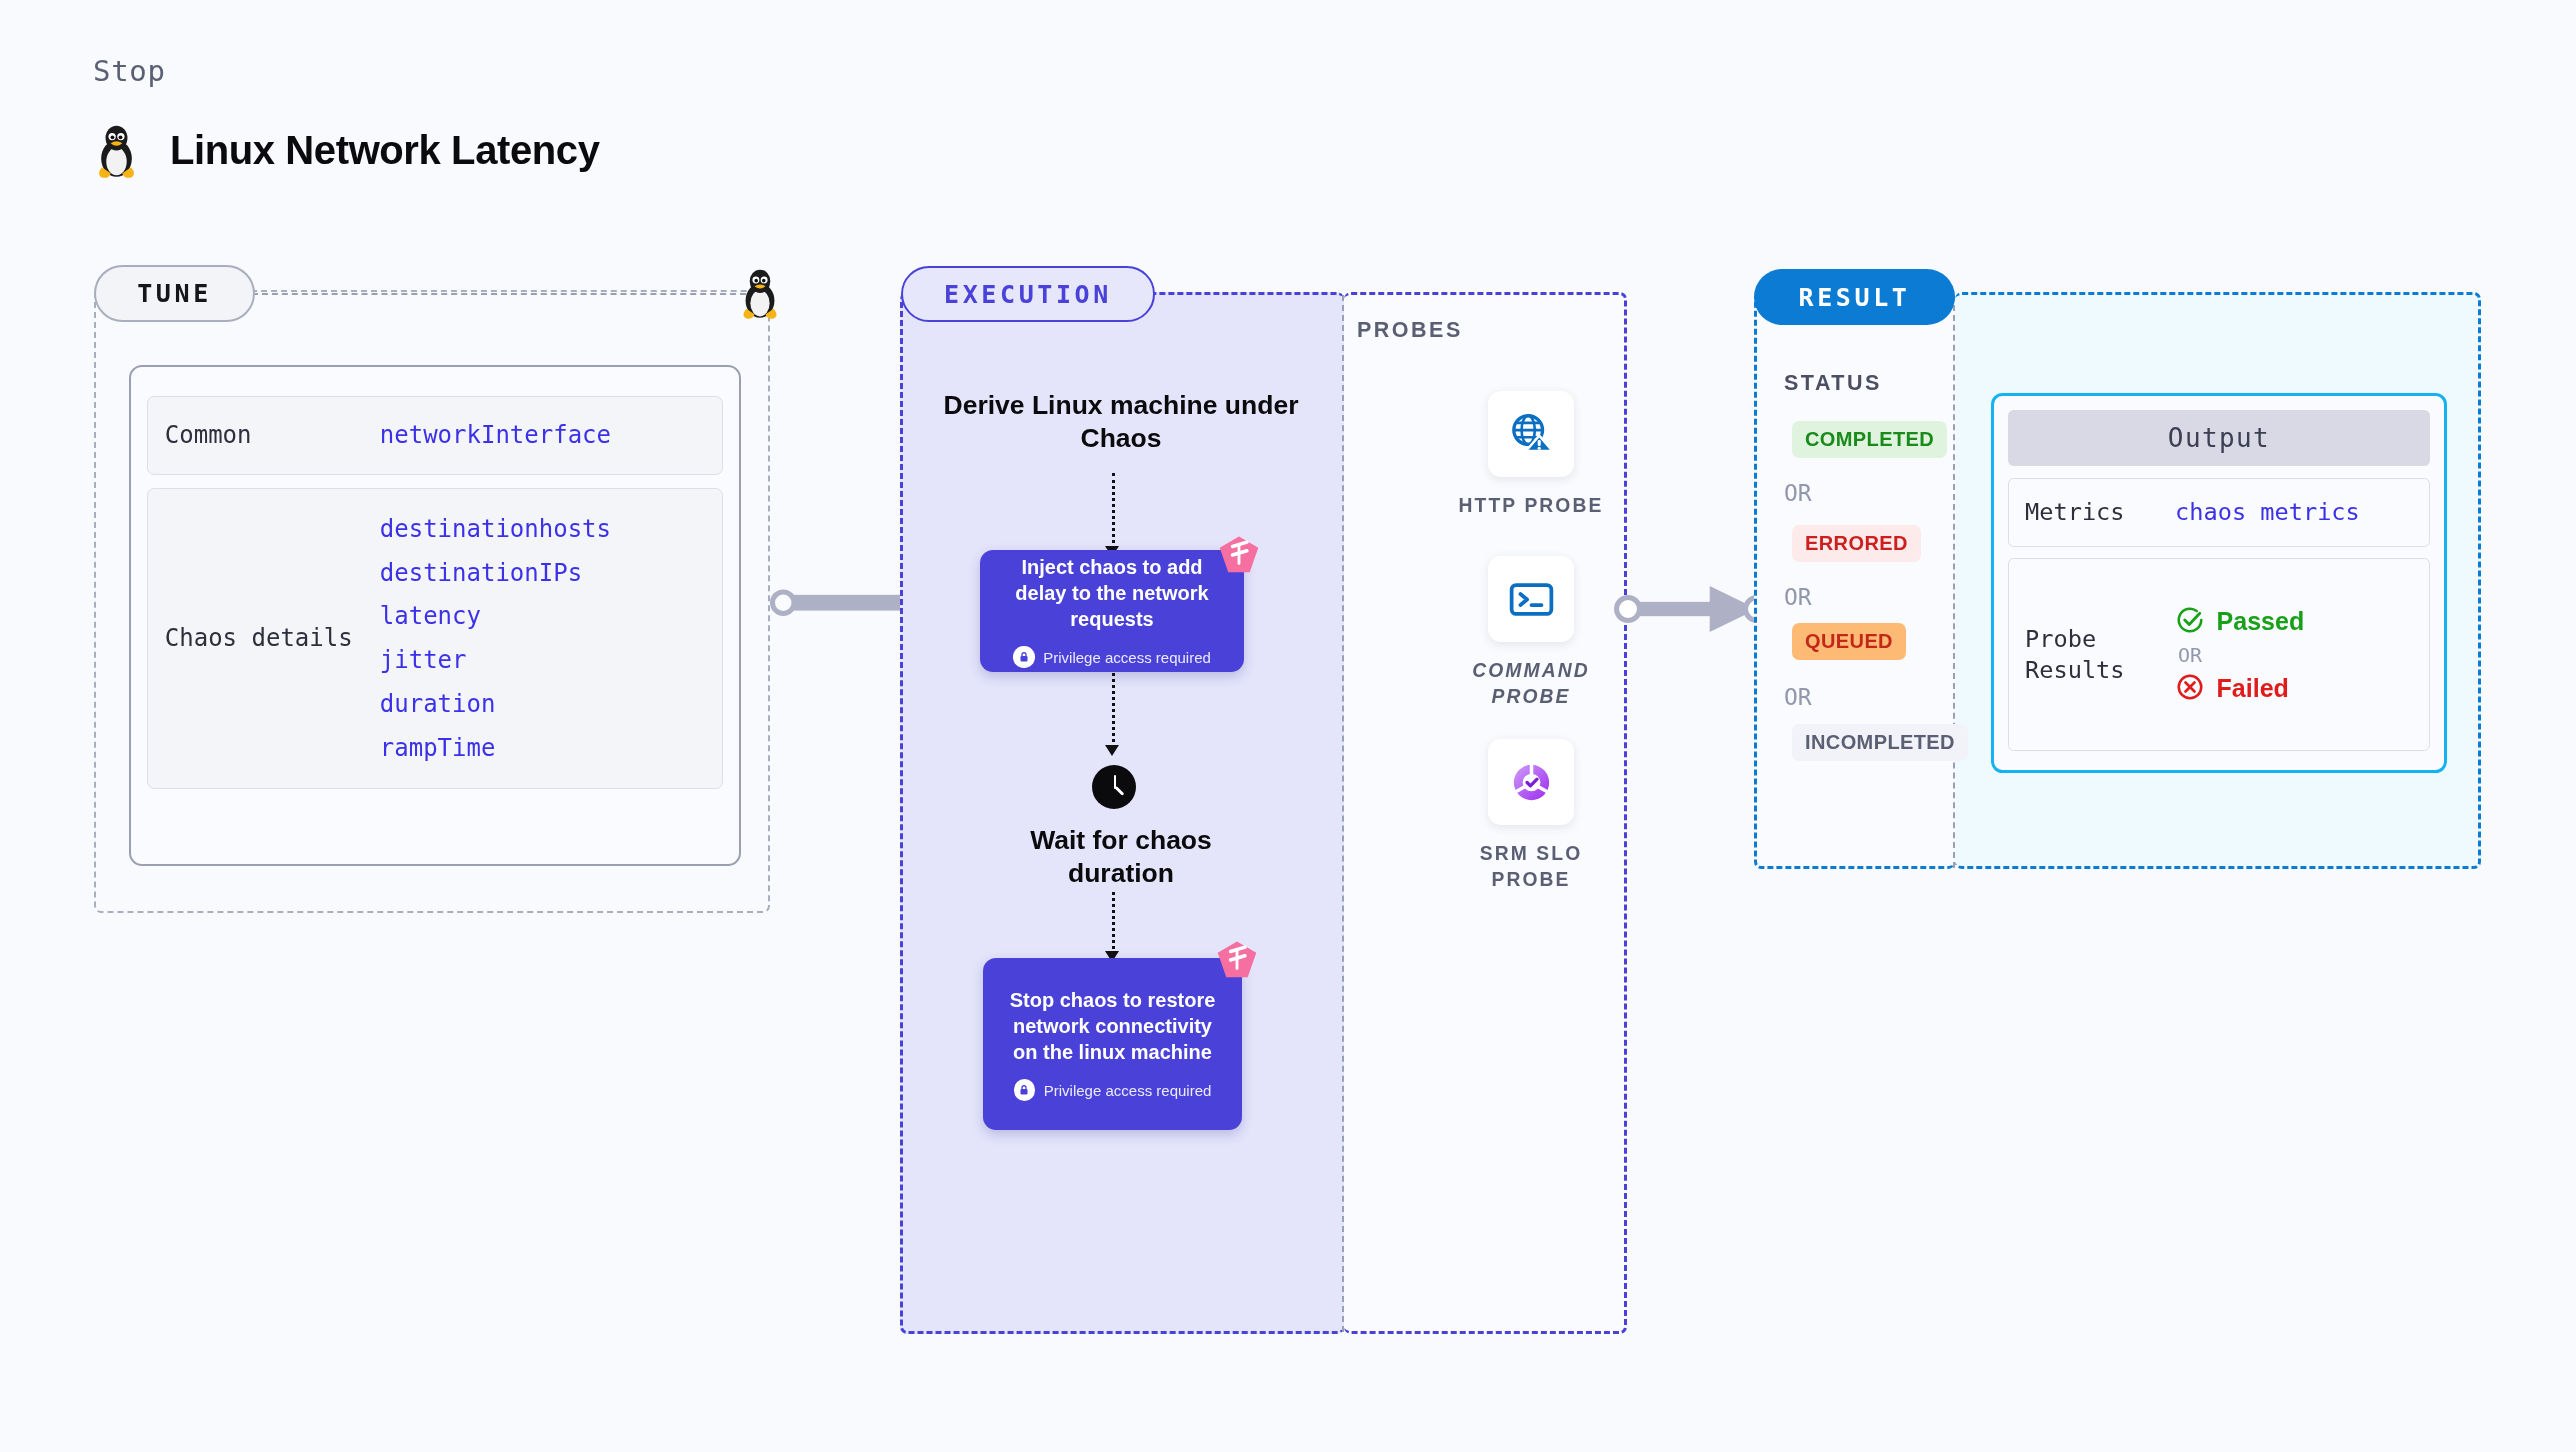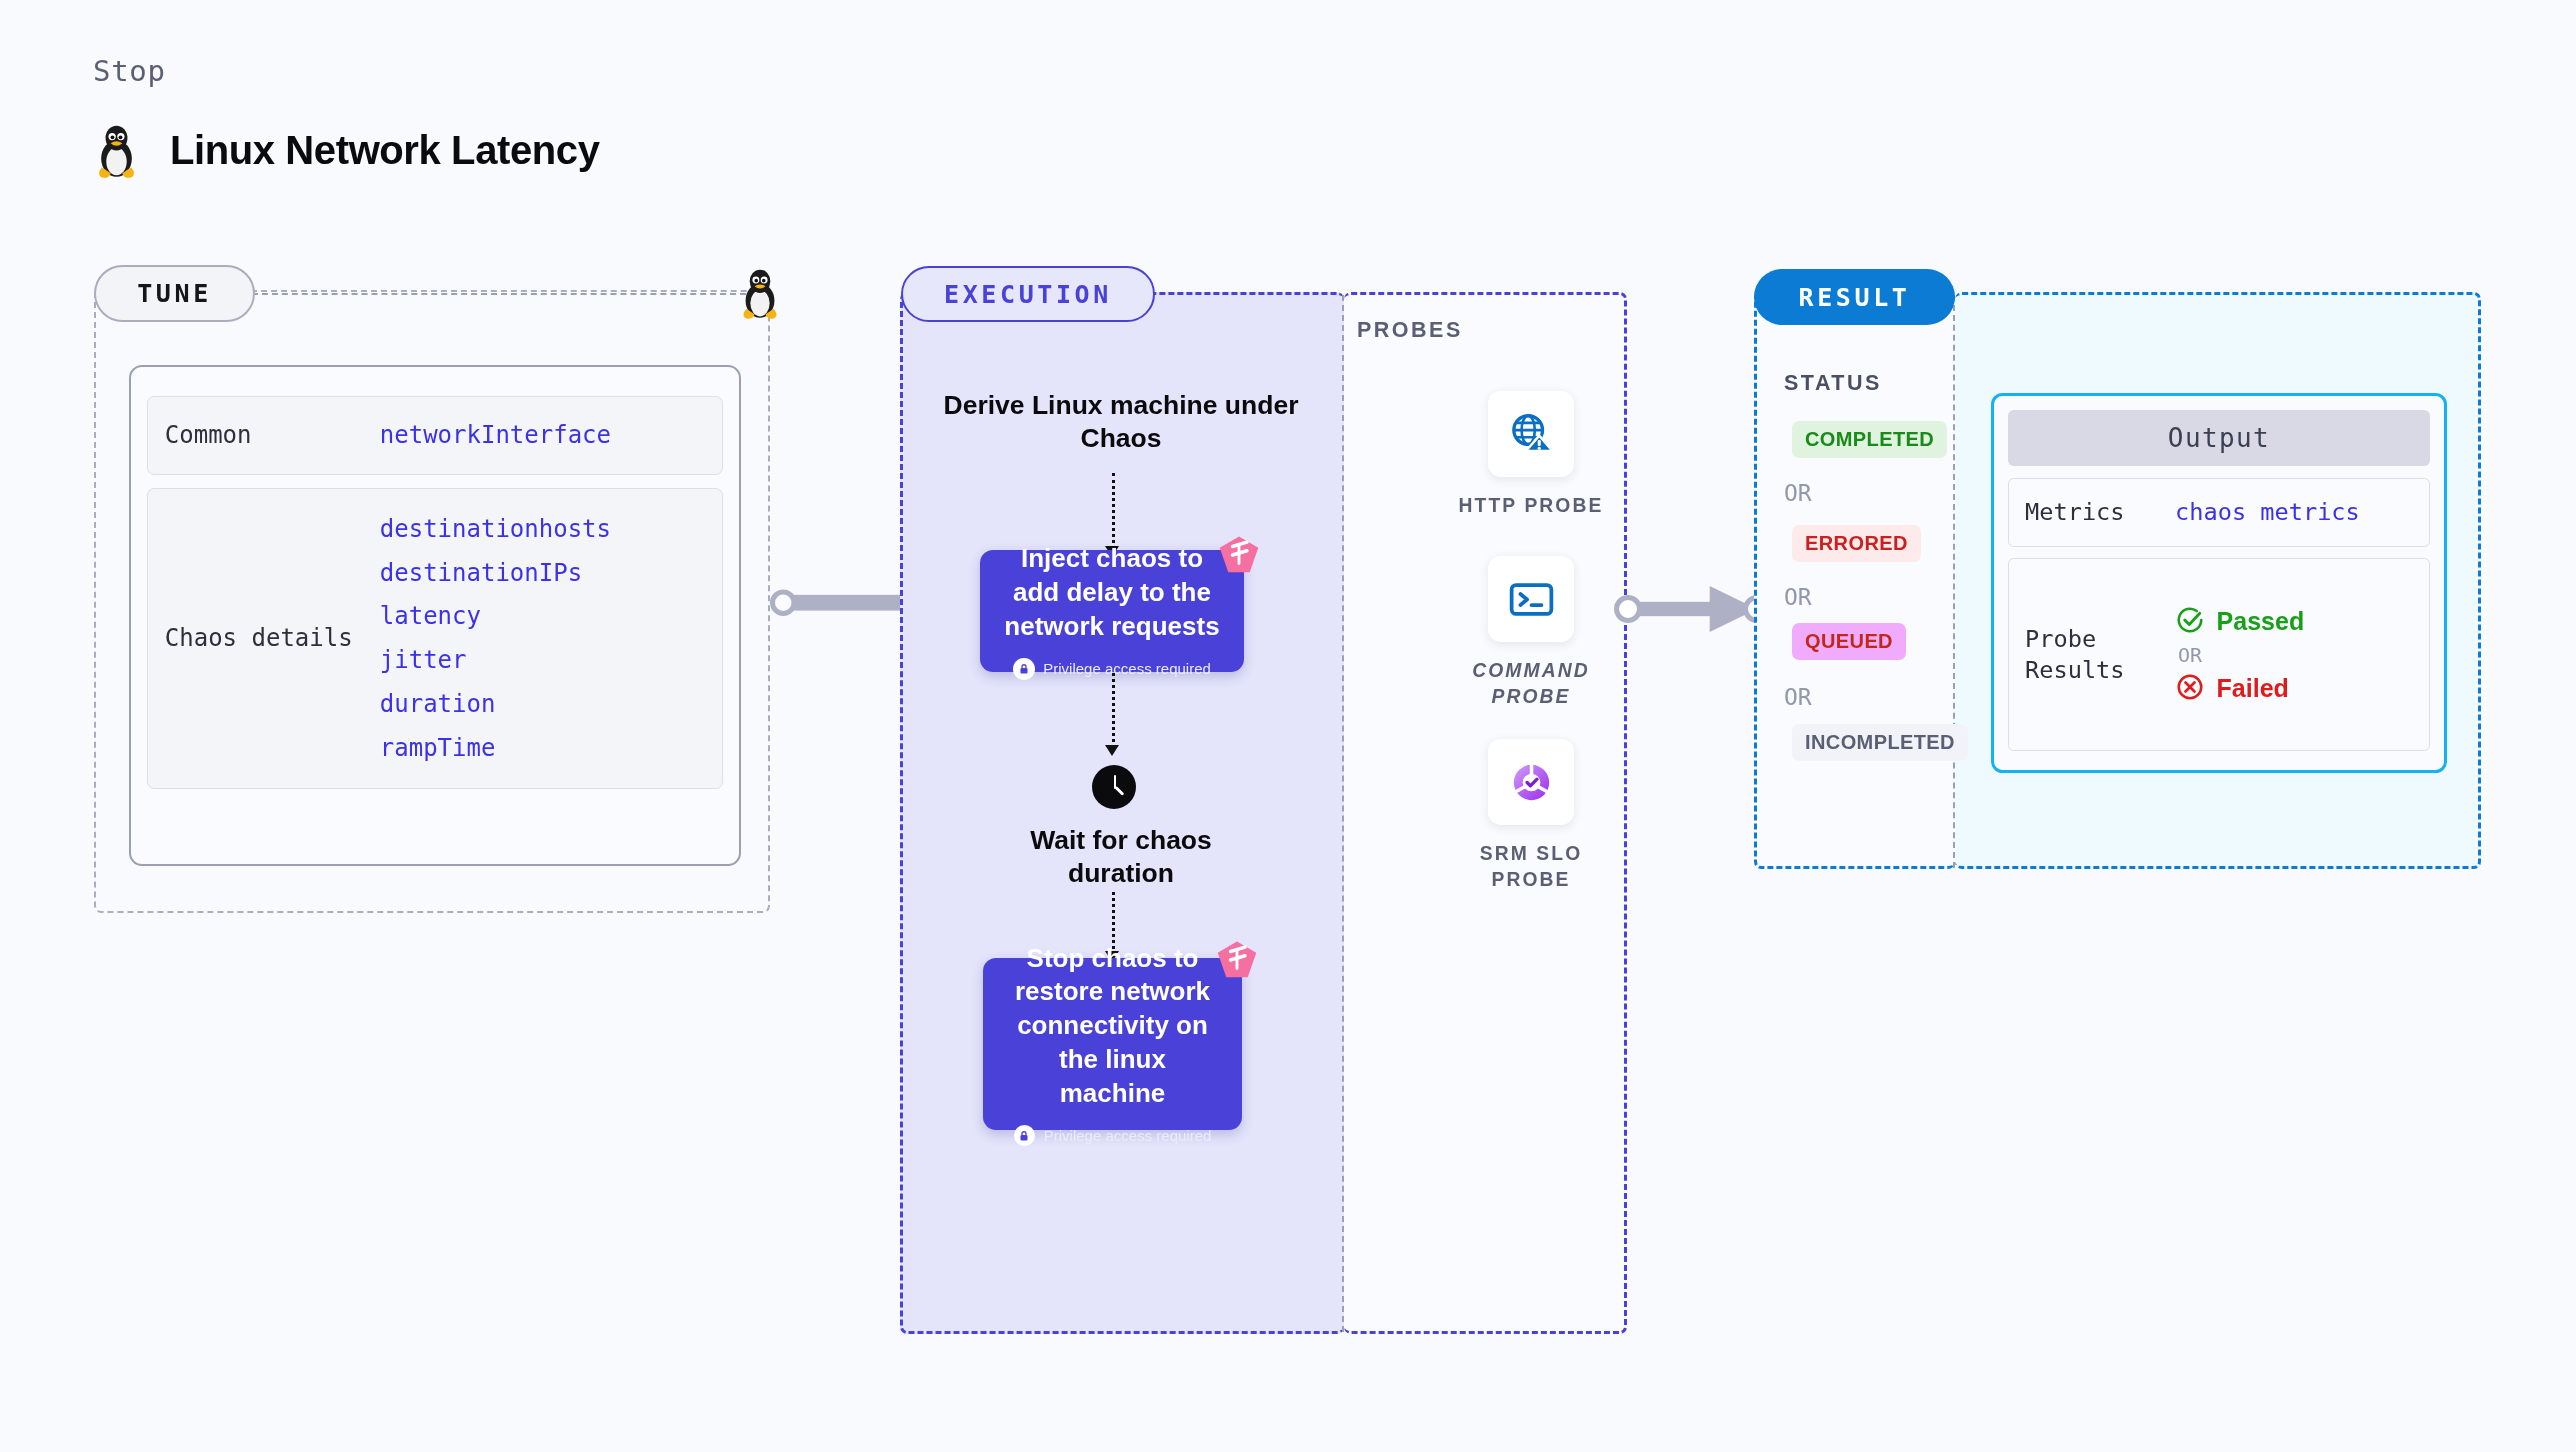--- a/index.html
+++ b/index.html
@@ -129,21 +129,21 @@
     border-left: 7.9px solid transparent; border-right: 7.9px solid transparent;
     border-top: 11.5px solid #111;
   }
   .chaos-card {
     position: absolute; background: #4a42d8; border-radius: 13px;
     box-shadow: 0 4.3px 11.5px rgba(45,40,140,0.22);
     display: flex; flex-direction: column; align-items: center; justify-content: center;
     padding: 17px 20px;
   }
   .chaos-card .ct {
-    color: #ffffff; font-size: 26px; font-weight: 700; text-align: center; line-height: 1.3;
+    color: #ffffff; font-size: 20px; font-weight: 700; text-align: center; line-height: 1.3;
   }
   .priv {
     margin-top: 14.3px; display: flex; align-items: center; gap: 8.6px;
     color: #eceaff; font-size: 15px;
   }
   .lock-circle {
     width: 21.5px; height: 21.5px; border-radius: 50%; background: #fff;
     display: flex; align-items: center; justify-content: center;
   }
   .harness-logo { position: absolute; width: 42px; height: 40px; }
@@ -420,21 +420,21 @@
   <div class="pill pill-result">RESULT</div>
 
   <div class="status-label">STATUS</div>
 
   <div class="badge" style="left:1784px; top:421px; background:#dff3df; color:#1a8a1a;">COMPLETED</div>
   <div class="or-text" style="left:1784px; top:480px;">OR</div>
 
   <div class="badge" style="left:1784px; top:525px; background:#fdeaea; color:#cc2020;">ERRORED</div>
   <div class="or-text" style="left:1784px; top:584px;">OR</div>
 
-  <div class="badge" style="left:1784px; top:623px; background:#f0abfc; color:#c2271a;">QUEUED</div>
+  <div class="badge" style="left:1784px; top:623px; background:#fdba74; color:#c2271a;">QUEUED</div>
   <div class="or-text" style="left:1784px; top:684px;">OR</div>
 
   <div class="badge" style="left:1784px; top:724px; background:#f2f3f8; color:#5a5f73;">INCOMPLETED</div>
 
   <div class="output-card">
     <div class="out-header">Output</div>
 
     <div class="out-row out-row-metrics">
       <div class="k">Metrics</div>
       <div class="v">chaos metrics</div>

